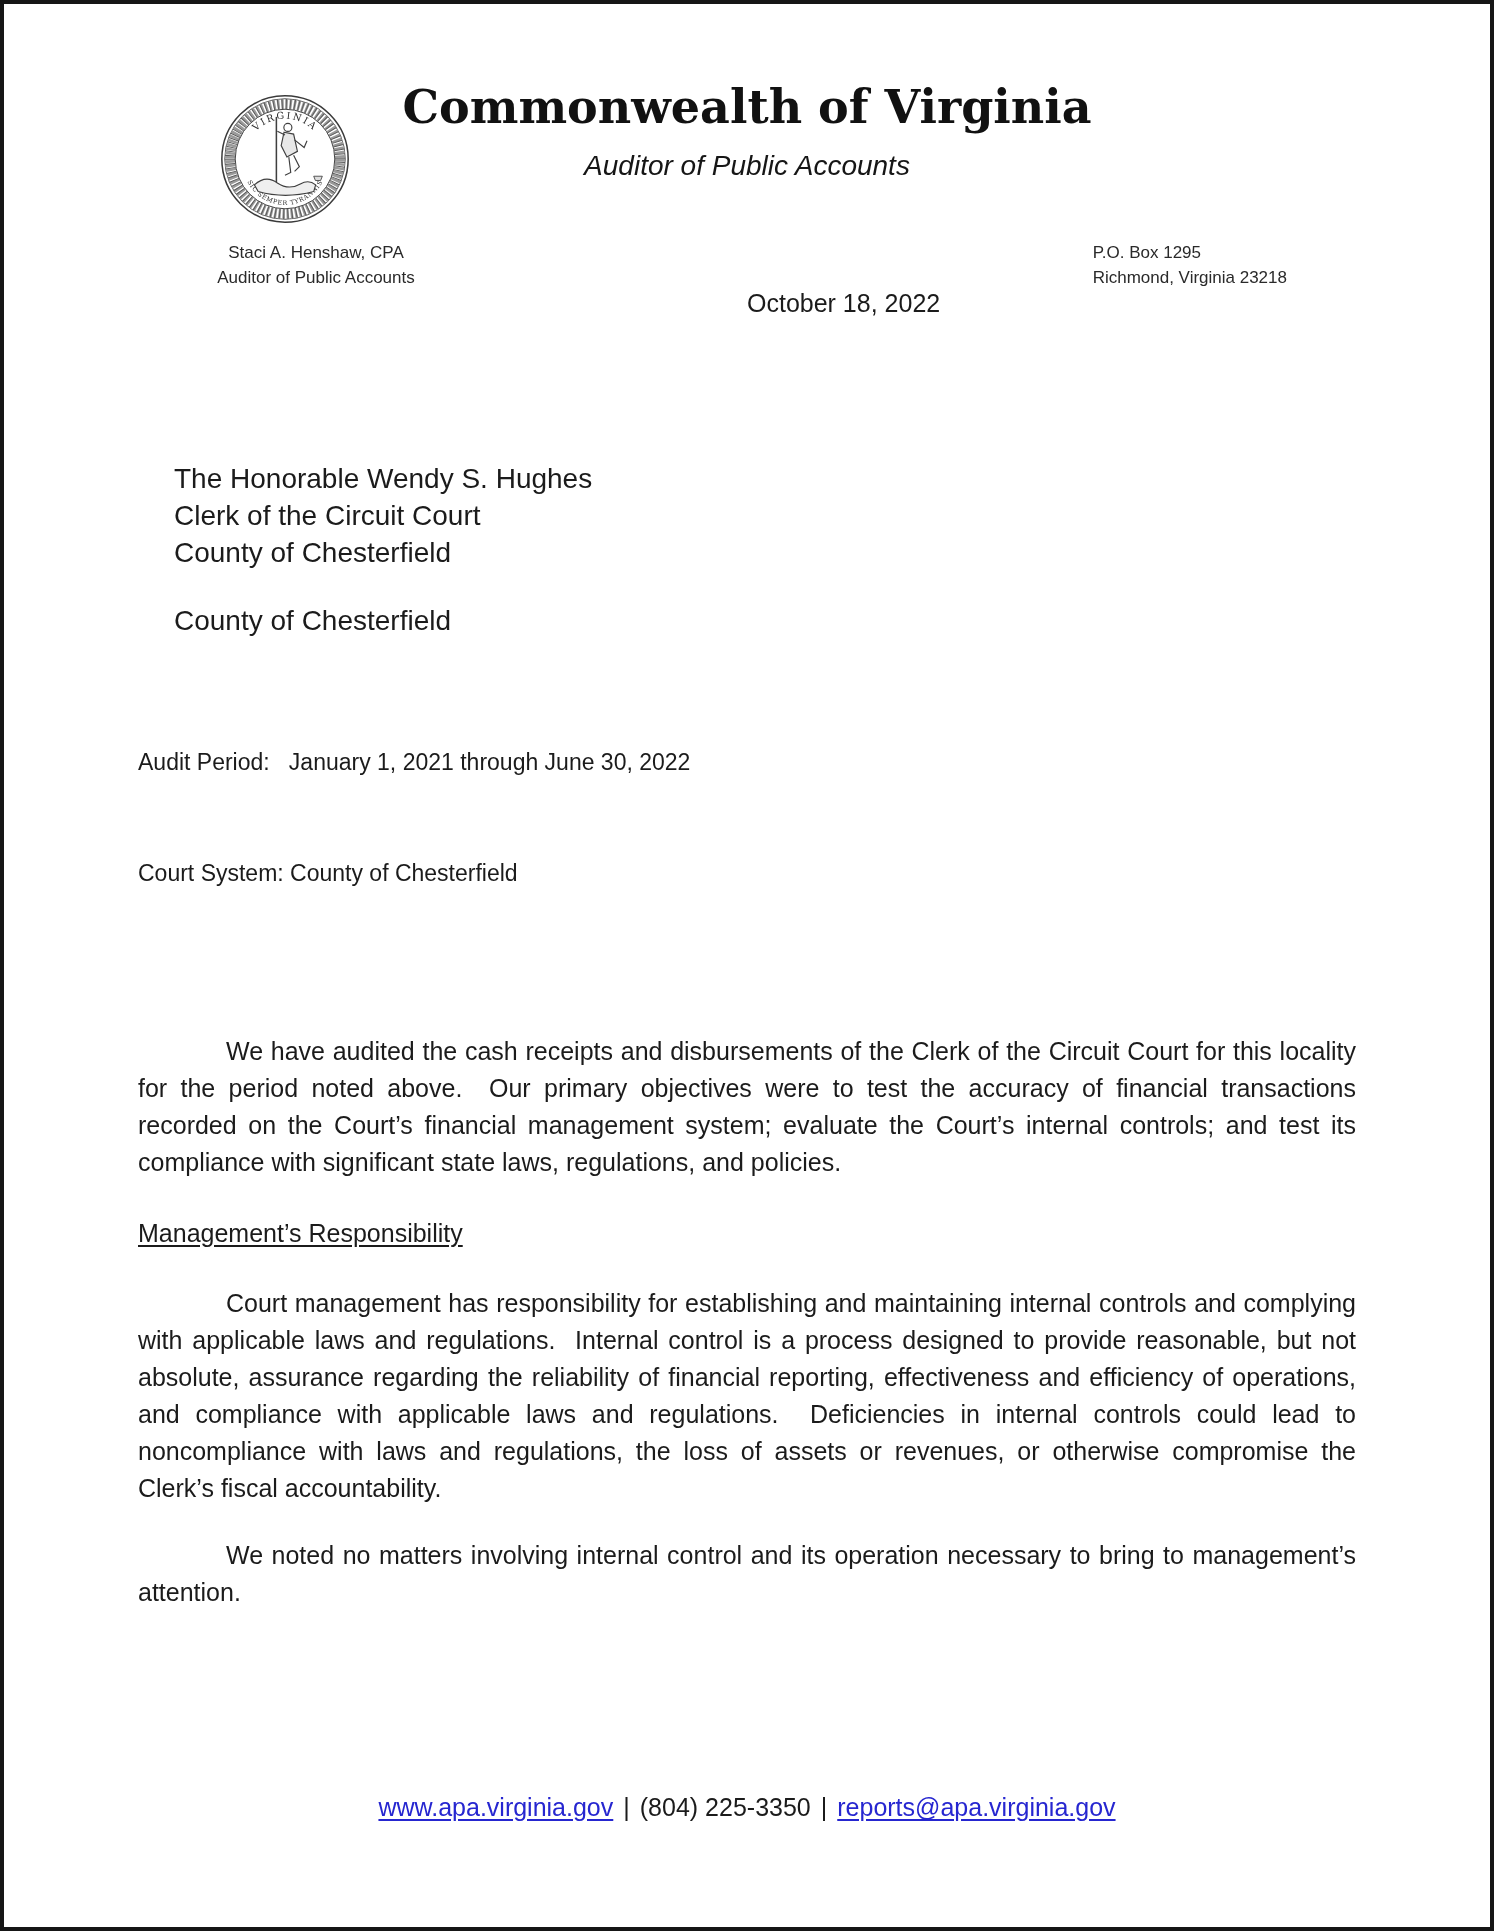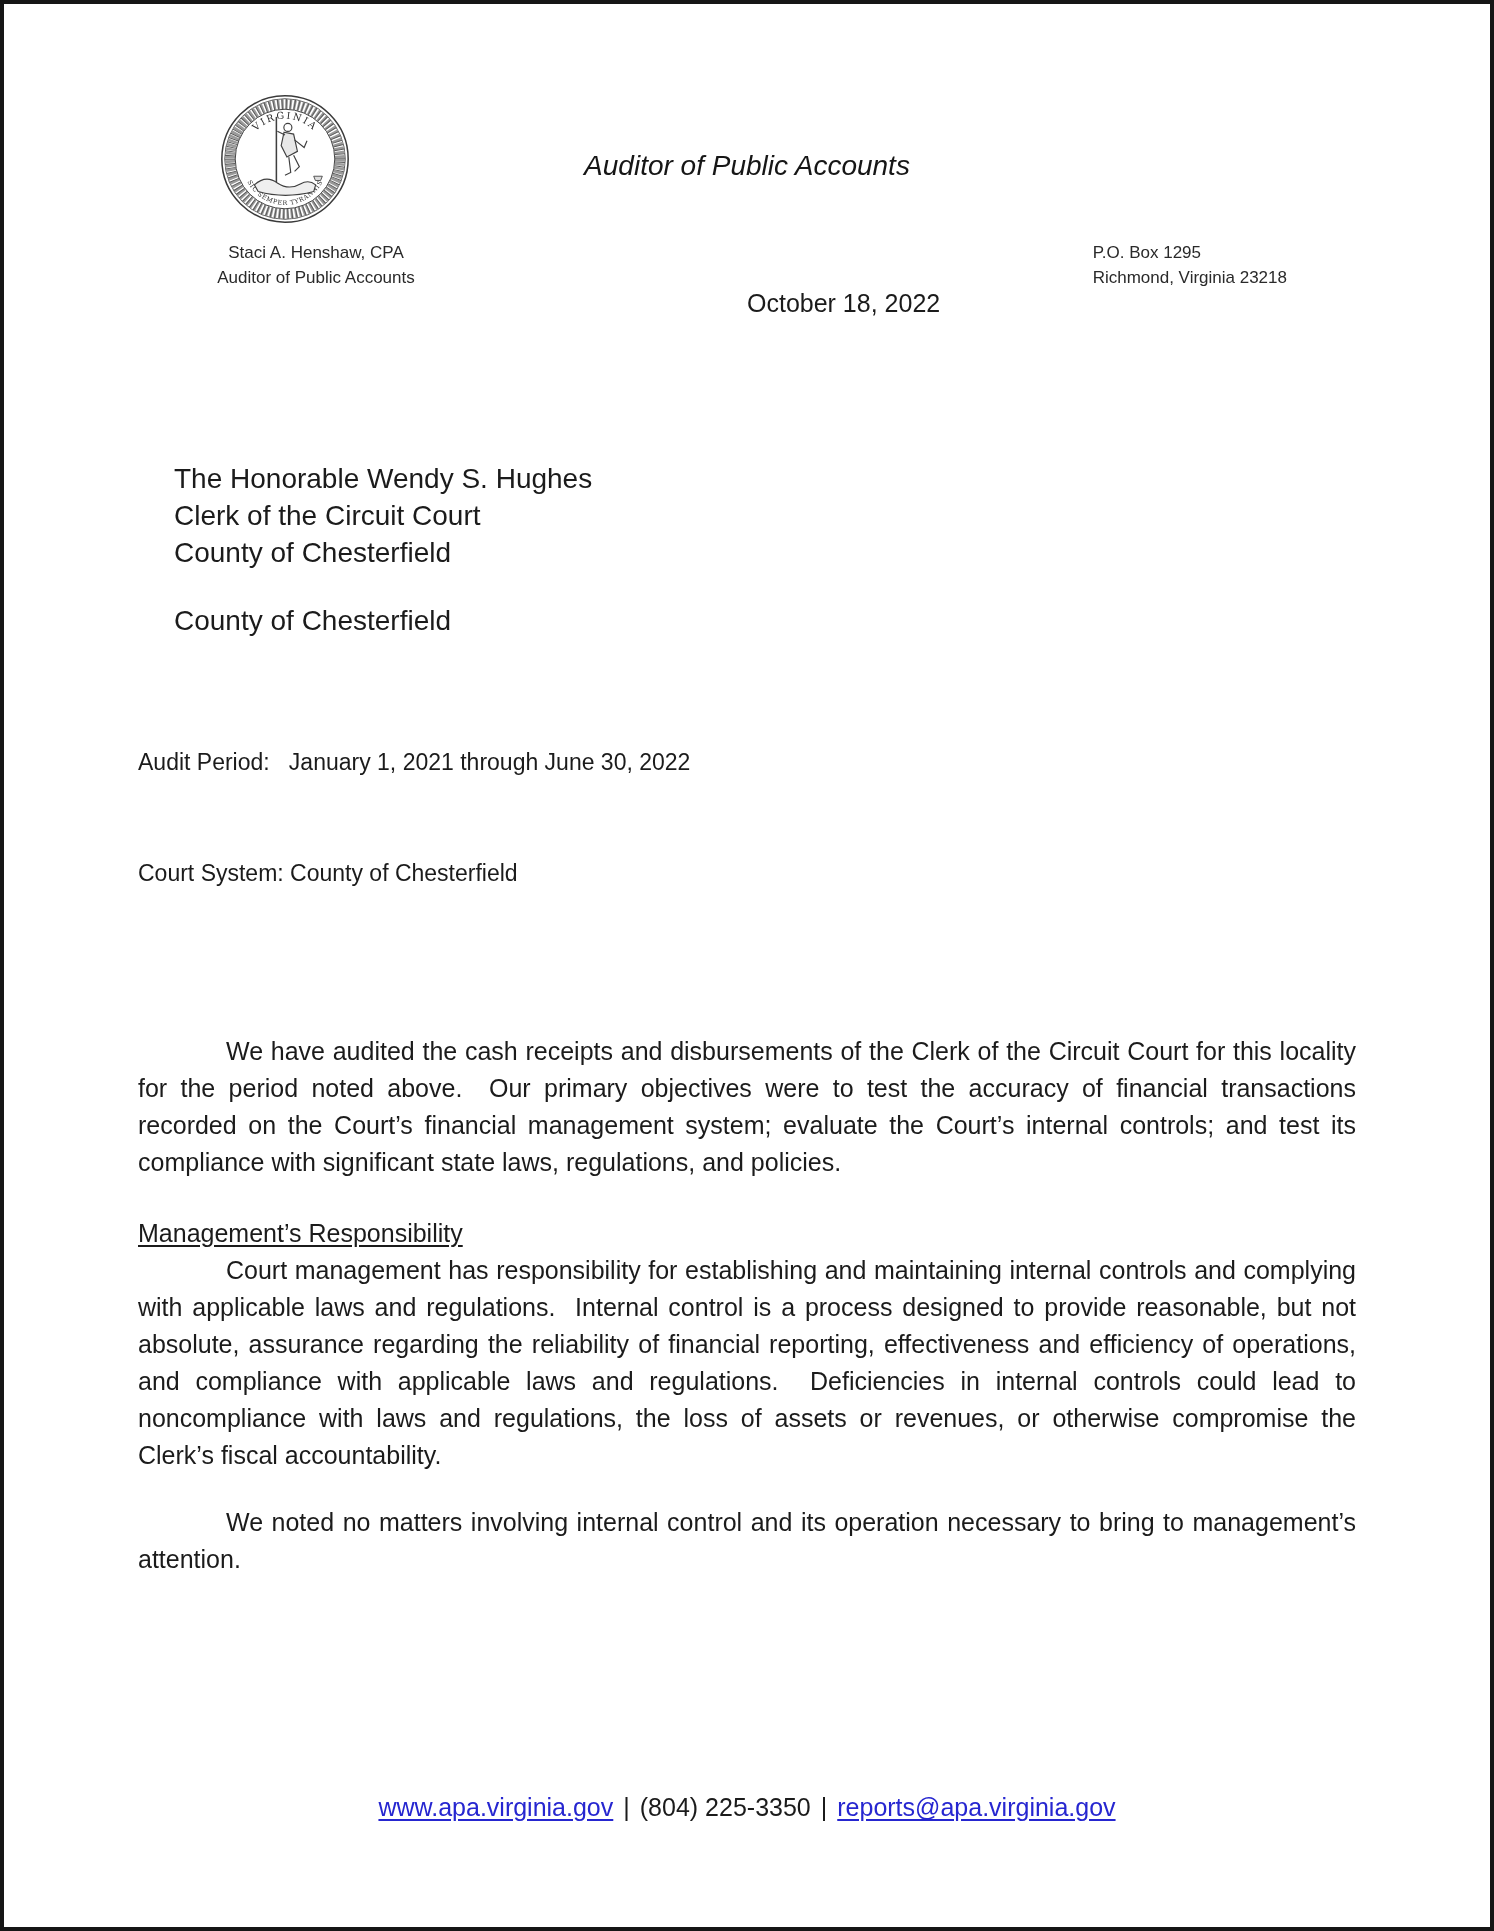--- a/index.html
+++ b/index.html
@@ -48,21 +48,21 @@
   .recipient-2{margin-top:31px;}
   .audit-block{margin-top:31px;font-size:23px;line-height:37px;white-space:pre-wrap;}
   .para{
     font-size:25px;line-height:37px;
     text-align:justify;
     text-indent:88px;
     white-space:pre-wrap;
     margin:0;
   }
   .para-1{margin-top:67px;}
-  .para-2{}
+  .para-2{margin-top:33px;}
   .para-3{margin-top:30px;}
   .section-heading{
     margin-top:34px;
     font-size:25px;line-height:37px;
     text-decoration:underline;
     text-underline-offset:3px;
   }
   
   .footer{
     position:absolute;left:0;top:1786px;width:100%;
@@ -96,20 +96,21 @@
       <path d="M69 42 L79 44 L83 62 L72 68 L66 56 Z" fill="#e8e8e8"></path>
       <path d="M70 45 L62 41"></path>
       <path d="M80 50 L90 58 L93 51"></path>
       <path d="M74 68 L76 84 L70 87"></path>
       <path d="M79 66 L85 78 L80 83"></path>
       <path d="M38 97 Q50 86 62 95 Q74 103 86 96 Q95 91 102 97 L100 104 Q70 112 42 104 Z" fill="#efefef"></path>
       <path d="M100 88 l9 0 l-1.8 4.5 l-5.4 0 Z" fill="#dddddd" stroke-width="0.9"></path>
     </g>
   </svg>
 
+  <div class="org-title">Commonwealth of Virginia</div>
   <div class="org-subtitle">Auditor of Public Accounts</div>
 
   <div class="official-block">
     <div>Staci A. Henshaw, CPA</div>
     <div>Auditor of Public Accounts</div>
   </div>
 
   <div class="addr-block">
     <div>P.O. Box 1295</div>
     <div>Richmond, Virginia 23218</div>

